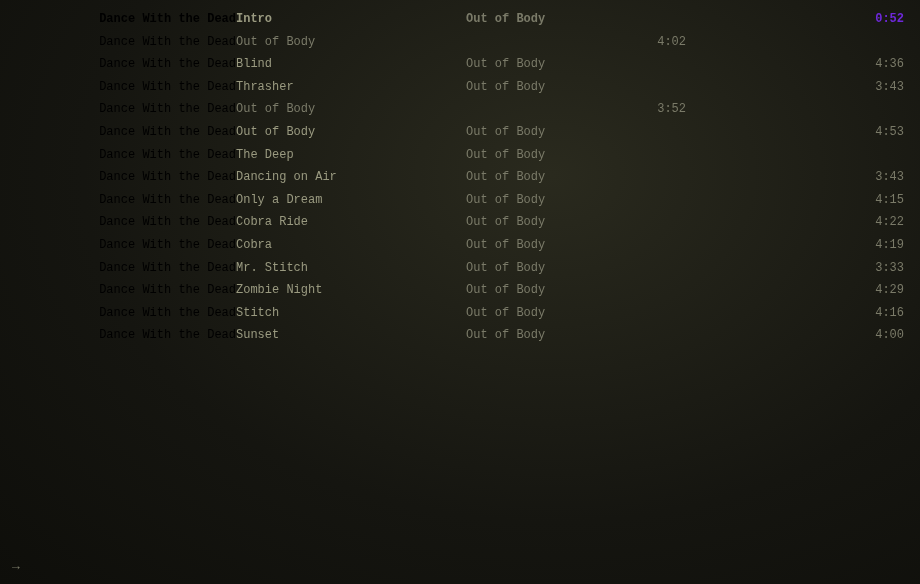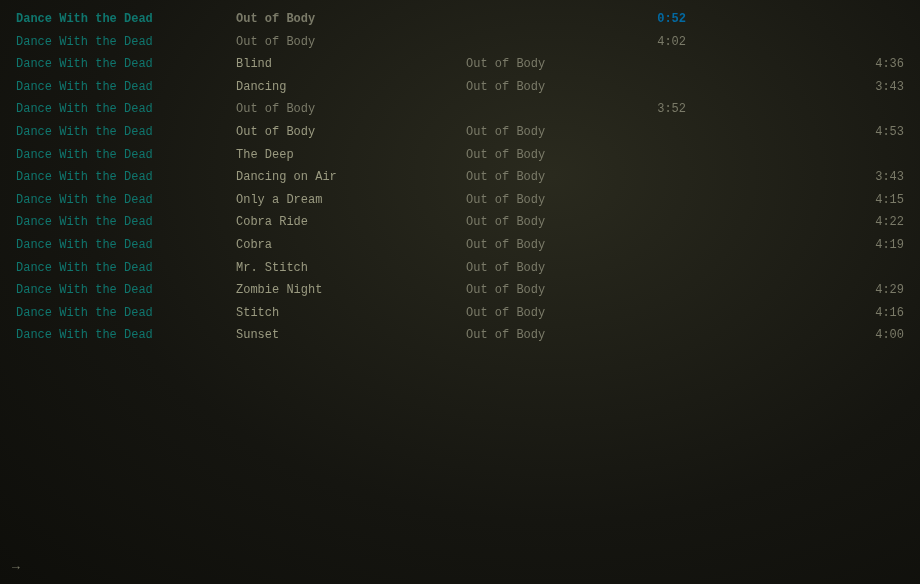--- a/index.html
+++ b/index.html
@@ -28,71 +28,73 @@
       line-height: 1.55;
       color: #7a7a68;
     }
 
     .track-row:first-child {
       color: #9a9a88;
       font-weight: bold;
     }
 
     .track-row .artist {
-      color: #0f766e;
+      color: #000000;
+      text-align: right;
     }
 
     .track-row .title {
       color: #9a9a80;
     }
 
     .track-row .album {
       color: #7a7a68;
     }
 
     .track-row .duration {
       text-align: right;
       color: #7a7a68;
     }
 
     .track-row:first-child .duration {
-      color: #0369a1;
+      color: #6d28d9;
     }
 
     .arrow-indicator {
       position: absolute;
       bottom: 10px;
       left: 12px;
       color: #7a7a68;
       font-size: 13px;
     }
   </style>
 </head>
 <body>
 
 <div class="track-list">
     <div class="track-row">
       <div class="artist">Dance With the Dead</div>
+      <div class="title">Intro</div>
       <div class="album">Out of Body</div>
       <div class="duration">0:52</div>
     </div>
     <div class="track-row">
       <div class="artist">Dance With the Dead</div>
       <div class="album">Out of Body</div>
       <div class="duration">4:02</div>
     </div>
     <div class="track-row">
       <div class="artist">Dance With the Dead</div>
       <div class="title">Blind</div>
       <div class="album">Out of Body</div>
       <div class="duration">4:36</div>
     </div>
     <div class="track-row">
       <div class="artist">Dance With the Dead</div>
-      <div class="title">Dancing</div>
+      <div class="title">Thrasher</div>
       <div class="album">Out of Body</div>
       <div class="duration">3:43</div>
     </div>
     <div class="track-row">
       <div class="artist">Dance With the Dead</div>
       <div class="album">Out of Body</div>
       <div class="duration">3:52</div>
     </div>
     <div class="track-row">
       <div class="artist">Dance With the Dead</div>
@@ -126,20 +128,21 @@
     <div class="track-row">
       <div class="artist">Dance With the Dead</div>
       <div class="title">Cobra</div>
       <div class="album">Out of Body</div>
       <div class="duration">4:19</div>
     </div>
     <div class="track-row">
       <div class="artist">Dance With the Dead</div>
       <div class="title">Mr. Stitch</div>
       <div class="album">Out of Body</div>
+      <div class="duration">3:33</div>
     </div>
     <div class="track-row">
       <div class="artist">Dance With the Dead</div>
       <div class="title">Zombie Night</div>
       <div class="album">Out of Body</div>
       <div class="duration">4:29</div>
     </div>
     <div class="track-row">
       <div class="artist">Dance With the Dead</div>
       <div class="title">Stitch</div>

